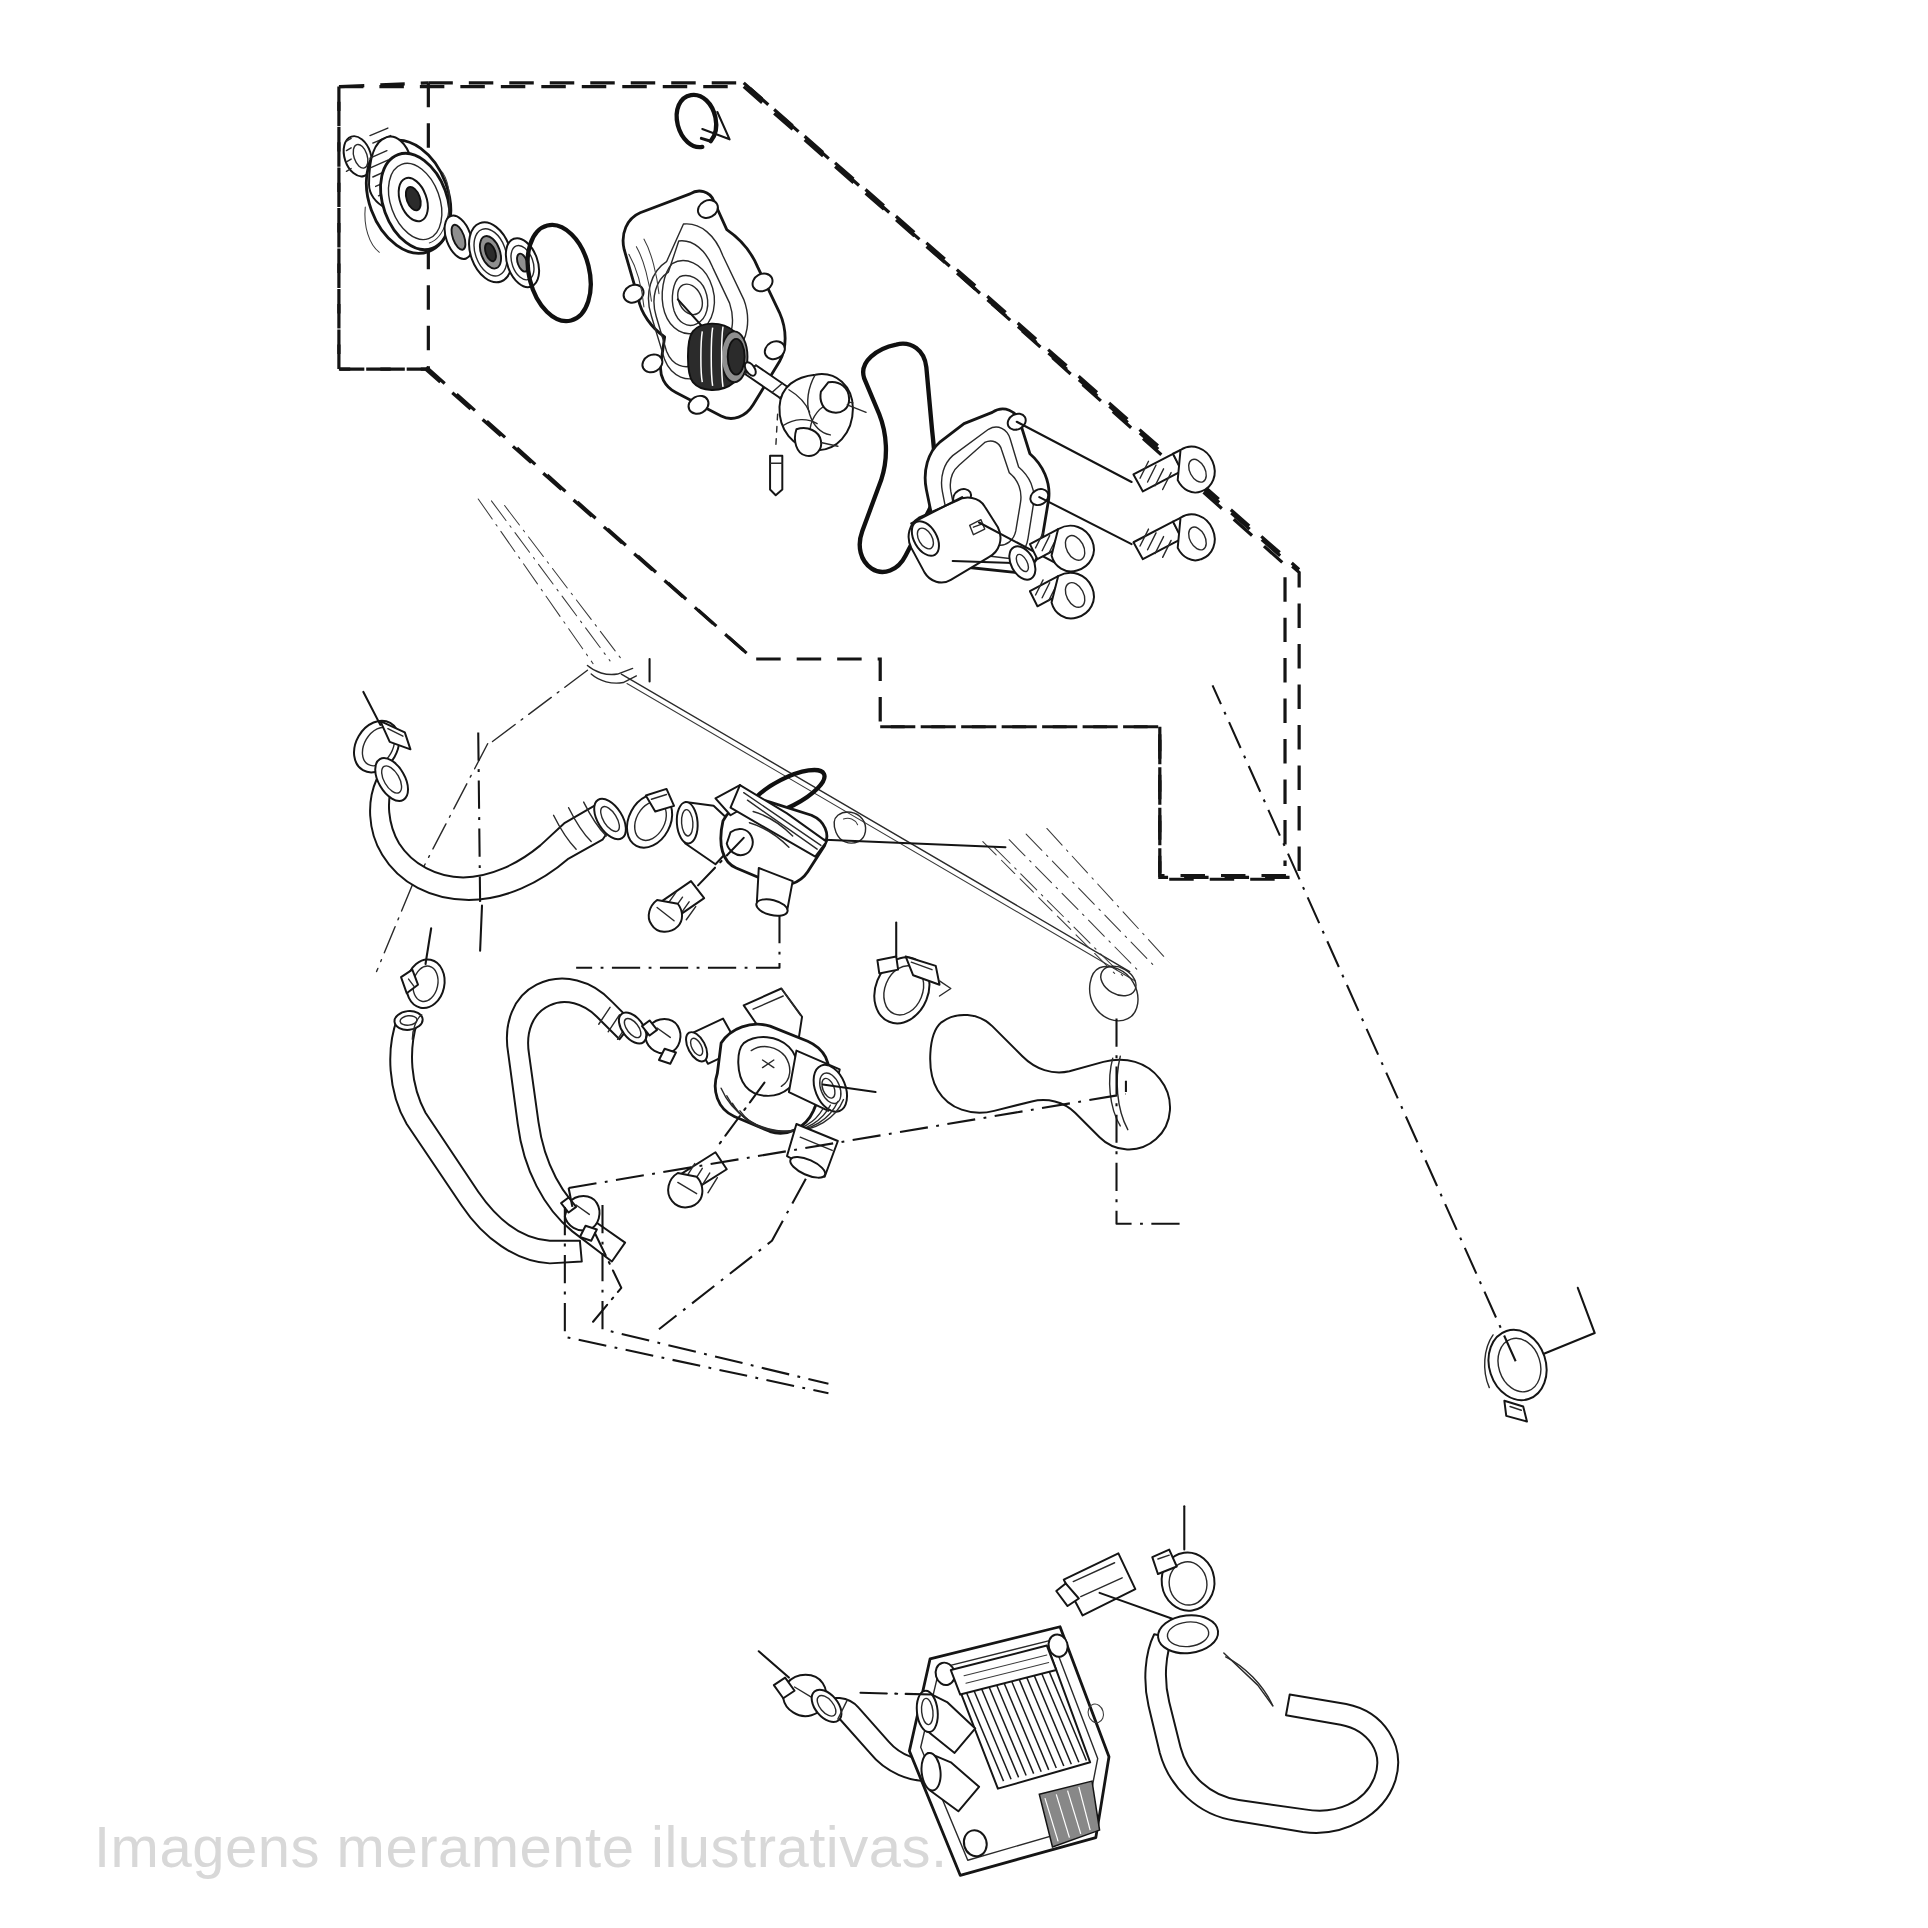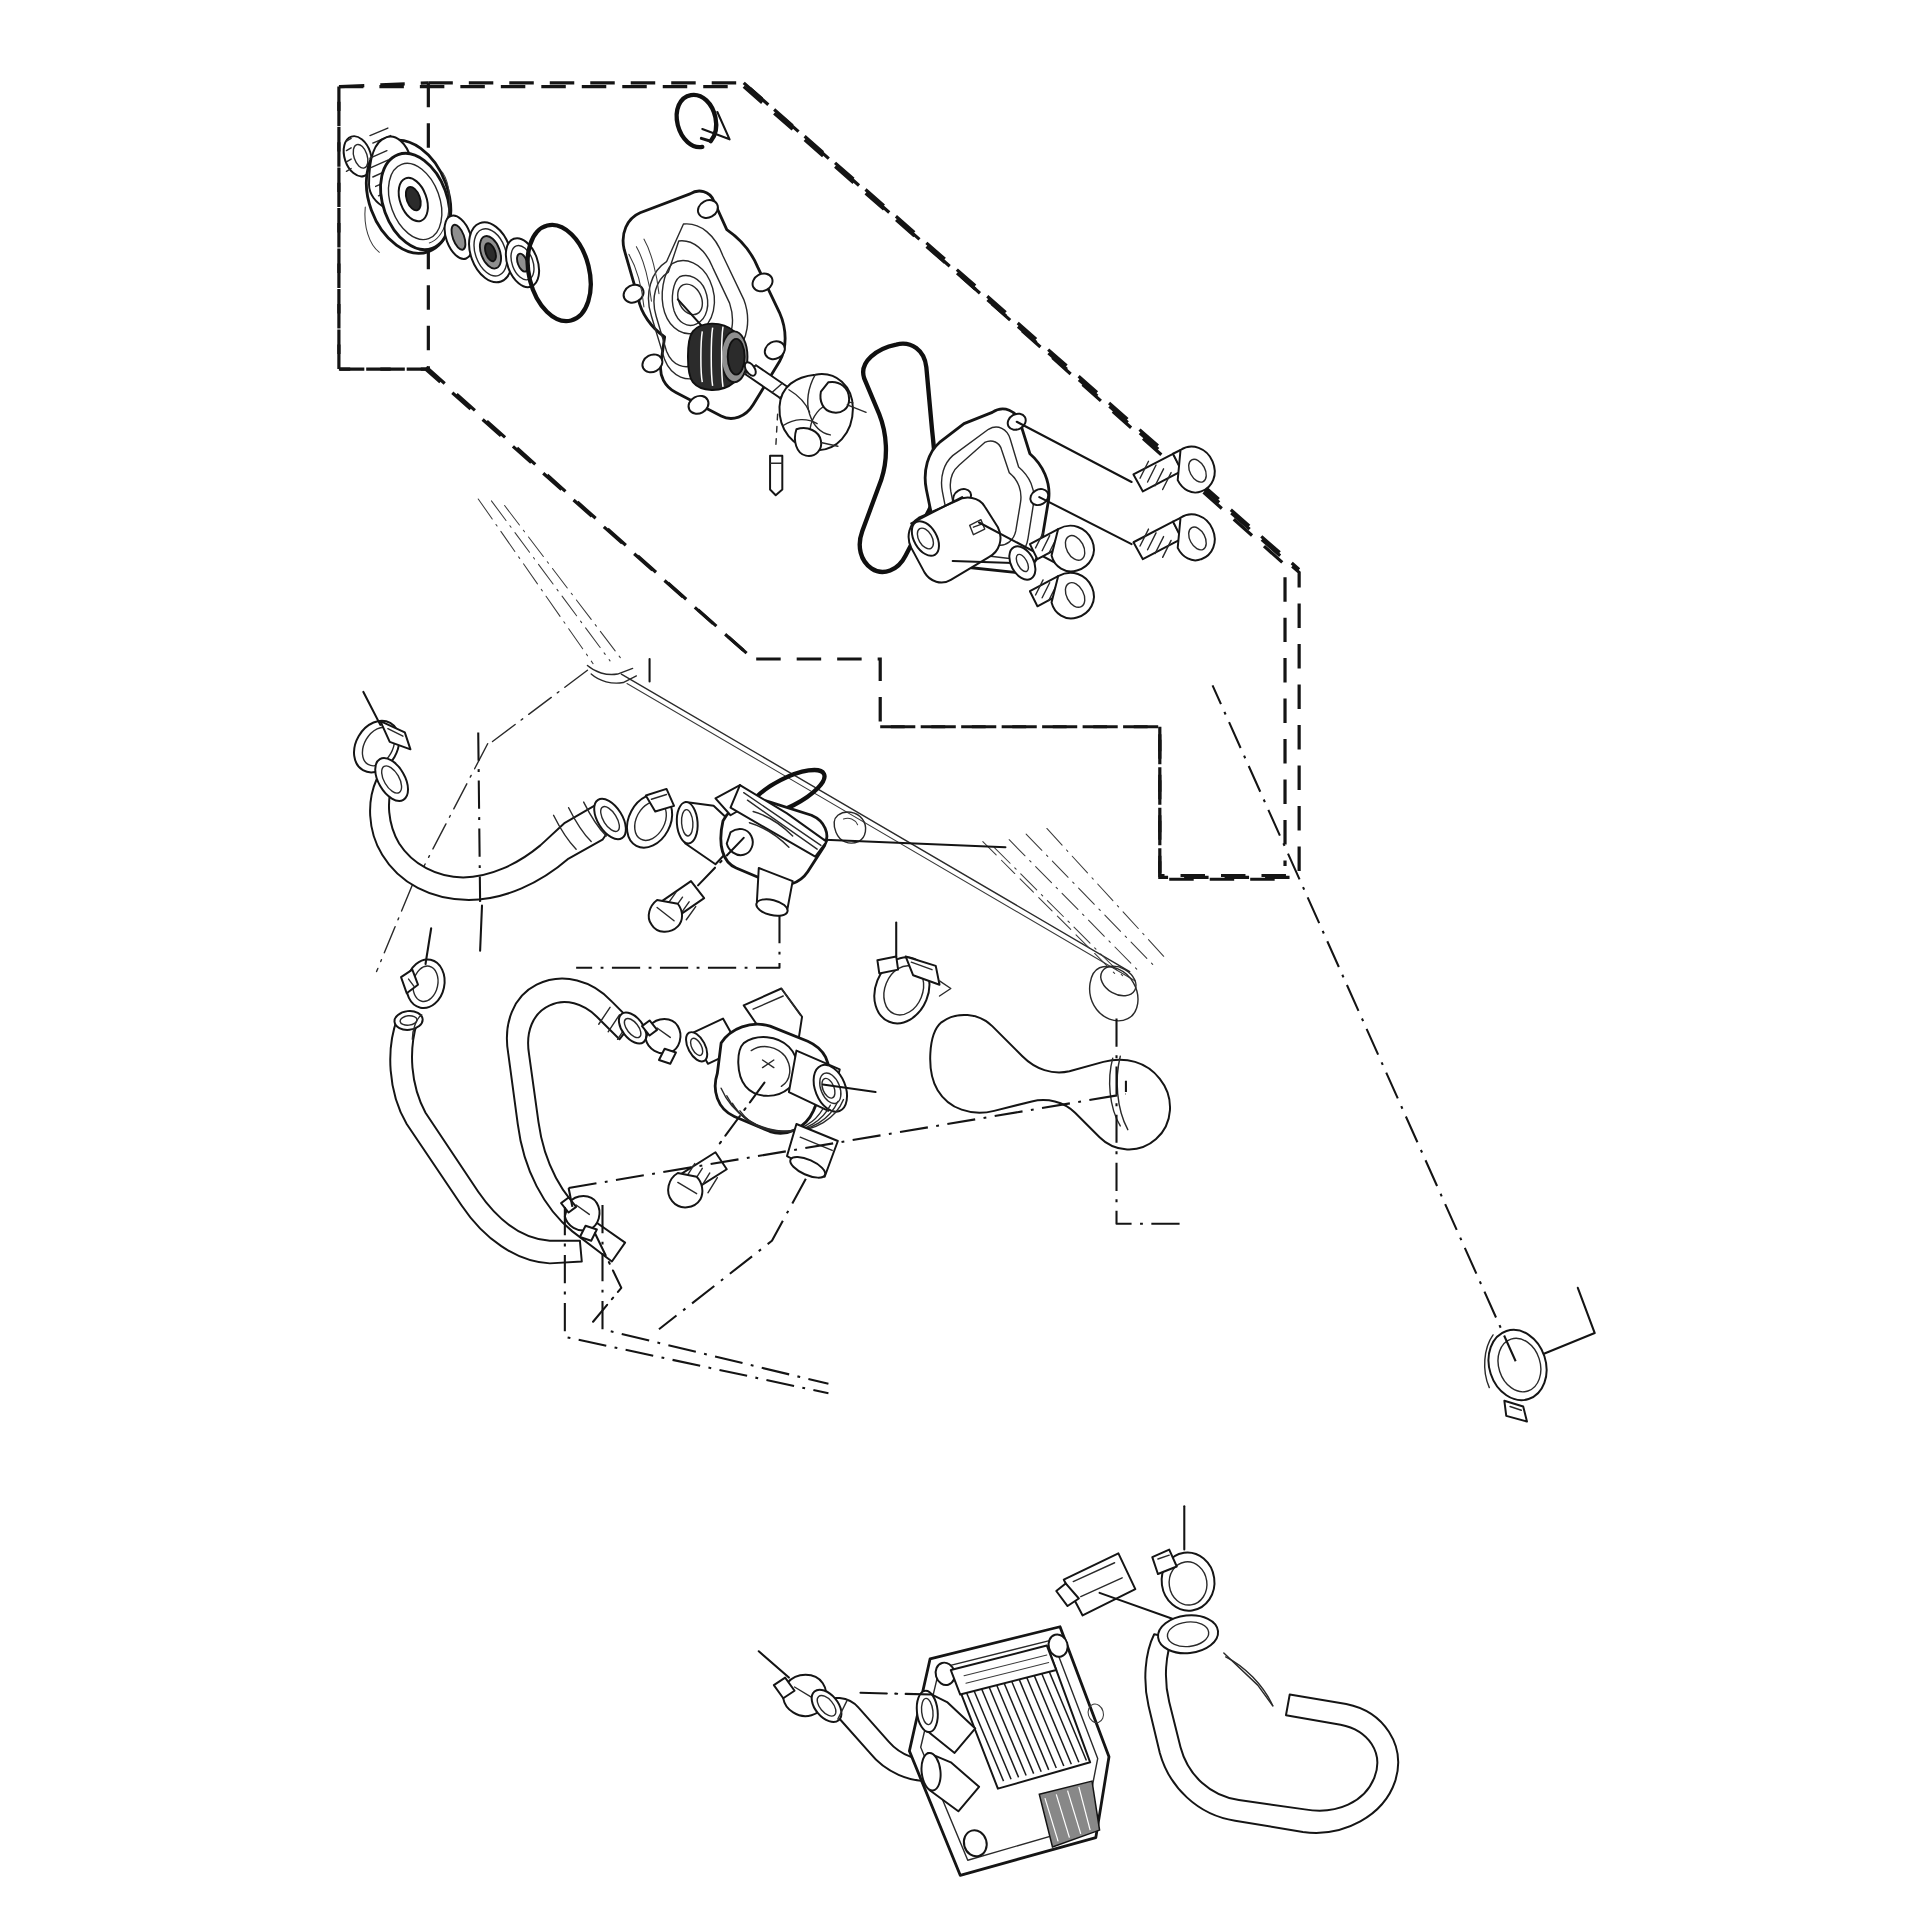--- a/index.html
+++ b/index.html
@@ -708,15 +708,16 @@
       <path class="leader-dd" d="M 828 972 L 828 1028 L 612 1028"></path>
     </g>
 
     <g>
       <path class="dash-boundary" d="M 1232 772 L 1232 934 L 1370 934"></path>
       <path class="dash-boundary" d="M 935 772 L 1232 772"></path>
     </g>
 
   </svg>
 
+  <div id="watermark">Imagens meramente ilustrativas.</div>
 
 </div>
 
 
 </body></html>

